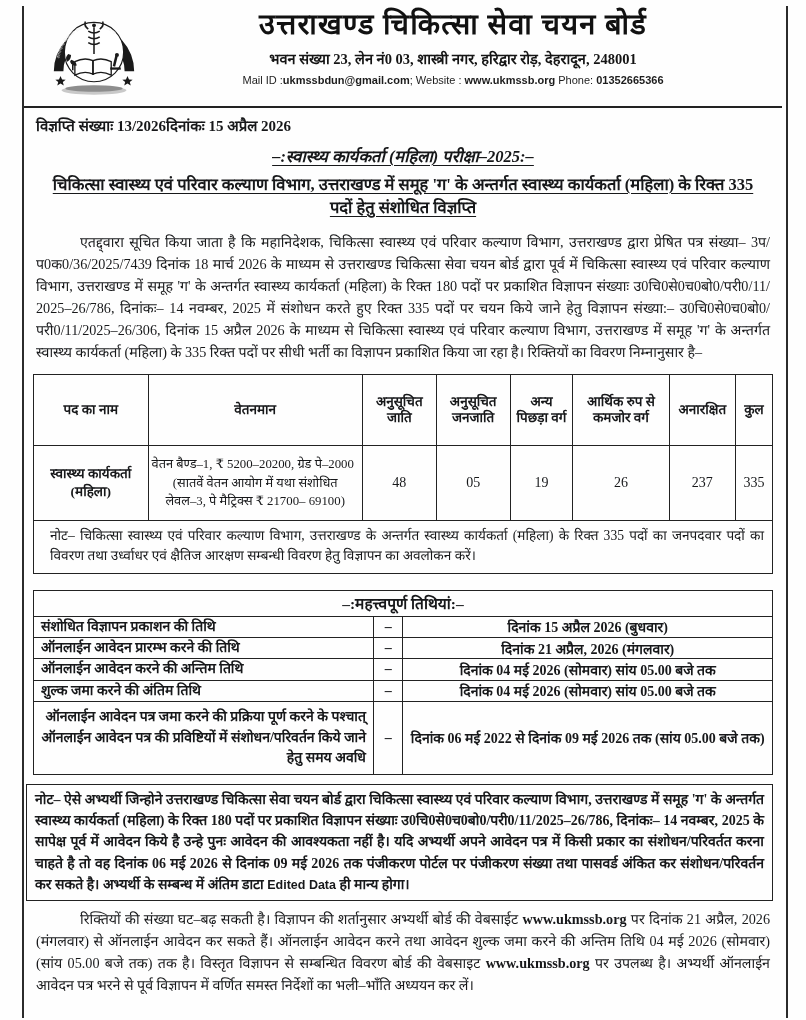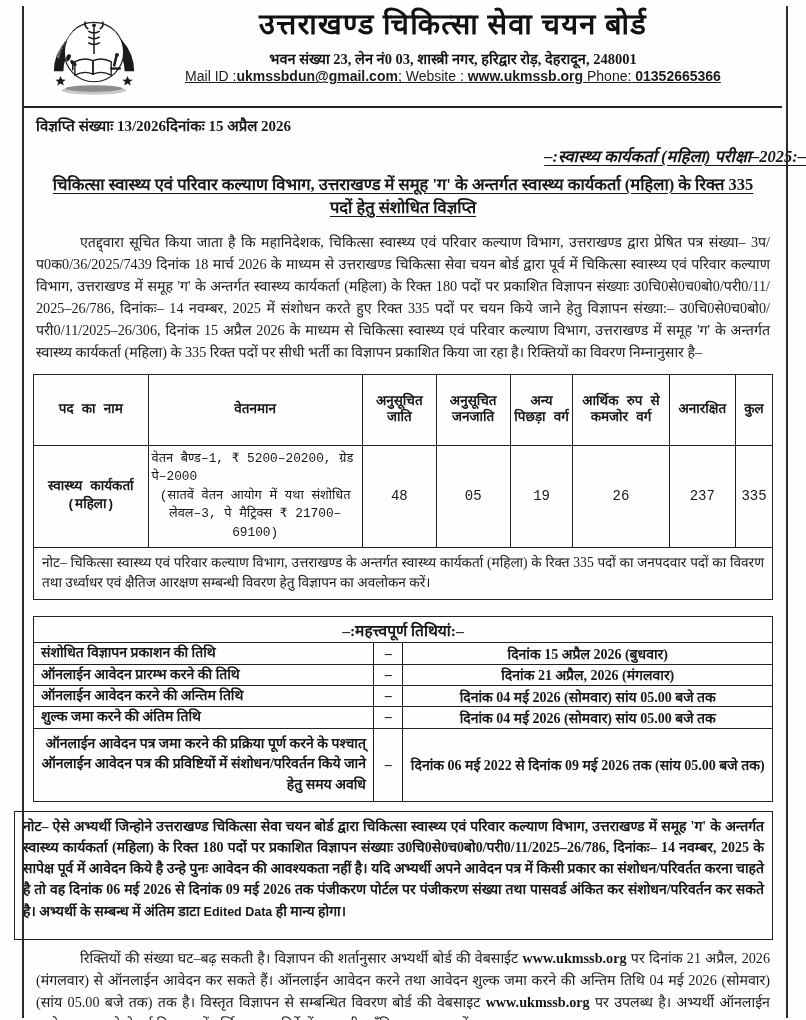--- a/index.html
+++ b/index.html
@@ -66,44 +66,44 @@
     color: #111;
     font-family: "Liberation Serif", "DejaVu Serif", serif;
   }
   .org-address {
     font-size: 14.5px;
     font-weight: 700;
     margin-top: 7px;
     color: #151515;
   }
   .org-contact {
-    font-size: 14px;
+    font-size: 11px;
+    margin-top: 6px;
     color: #1c1c1c;
     font-family: "Liberation Sans", sans-serif;
-    text-decoration: underline;
   }
   .org-contact b { font-weight: 700; }
   .hr-thick {
     border: none;
     border-top: 2.5px solid #222;
     margin: 4px 24px 0 24px;
   }
 
   
   .notif-line {
     display: flex;
     align-items: baseline;
     padding: 7px 36px 0 36px;
     font-size: 15px;
     font-weight: 700;
   }
 
   
   .subject-title {
-    text-align: right;
+    text-align: center;
     font-size: 16.5px;
     font-weight: 700;
     font-style: italic;
     margin-top: 9px;
     text-decoration: underline;
     text-underline-offset: 3px;
   }
   .main-title {
     text-align: center;
     font-size: 16.5px;
@@ -122,21 +122,20 @@
     text-align: justify;
     text-indent: 44px;
   }
 
   
   table.vac {
     margin: 11px 16px 0 33px;
     width: calc(100% - 66px);
     border-collapse: collapse;
     font-size: 13.5px;
-    font-family: Liberation Mono, monospace;
   }
   table.vac th, table.vac td {
     border: 1.3px solid #222;
     text-align: center;
     vertical-align: middle;
     padding: 4px 3px;
   }
   table.vac th {
     font-weight: 700;
     line-height: 1.2;
@@ -158,21 +157,21 @@
     padding: 2px 6px;
   }
   .pay-cell div:nth-child(1) { text-align: left; }
   .num { font-size: 14px; }
 
   
   .note-box {
     margin: 0 33px 0 33px;
     border: 1.3px solid #222;
     border-top: none;
-    padding: 5px 8px 6px 8px;
+    padding: 5px 8px 6px 16px;
     font-size: 13.6px;
     line-height: 1.5;
     text-align: justify;
   }
 
   
   table.dates {
     margin: 16px 33px 0 33px;
     width: calc(100% - 66px);
     border-collapse: collapse;
@@ -190,23 +189,23 @@
     height: 25px;
   }
   .d-label { width: 46%; font-weight: 700; line-height: 1.45; }
   .d-dash  { width: 4%;  text-align: center; font-weight: 700; }
   .d-value { width: 50%; text-align: center; font-weight: 700; }
   .d-label.center { text-align: right; }
   tr.tall td { height: 72px; }
 
   
   .bottom-note {
-    margin: 9px 33px 0 14px;
+    margin: 9px 33px 0 26px;
     border: 1.5px solid #222;
-    padding: 4px 8px 17px 8px;
+    padding: 4px 8px 5px 8px;
     font-size: 14px;
     line-height: 1.52;
     text-align: justify;
     font-weight: 700;
   }
   .bottom-note .edited {
     font-family: "Liberation Sans", sans-serif;
     font-size: 12.5px;
     font-weight: 700;
   }

